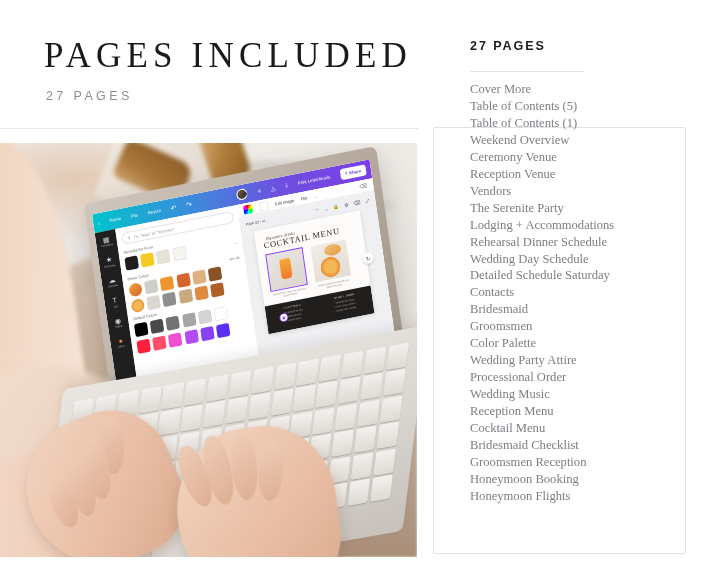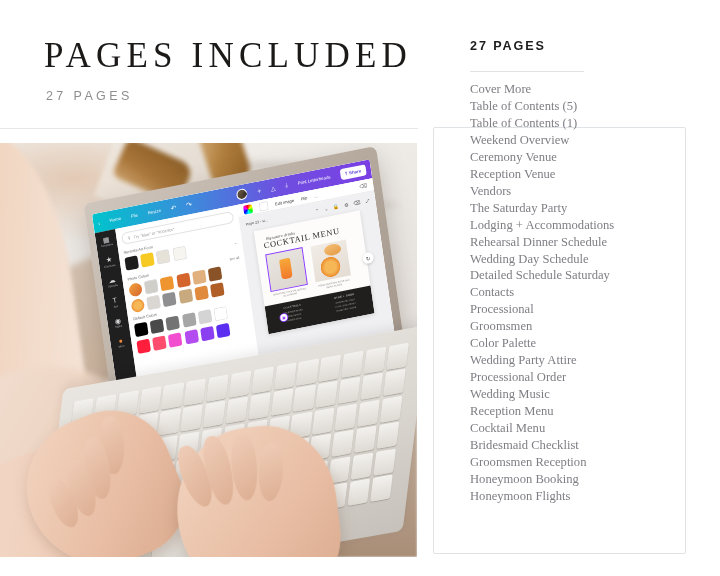--- a/index.html
+++ b/index.html
@@ -644,27 +644,27 @@
   <div class="rp-heading">27 PAGES</div>
   <div class="rp-rule"></div>
   <ul class="rp-list">
     <li>Cover More</li>
     <li>Table of Contents (5)</li>
     <li>Table of Contents (1)</li>
     <li>Weekend Overview</li>
     <li>Ceremony Venue</li>
     <li>Reception Venue</li>
     <li>Vendors</li>
-    <li>The Saturday Party</li>
+    <li>The Serenite Party</li>
     <li>Lodging + Accommodations</li>
     <li>Rehearsal Dinner Schedule</li>
     <li>Wedding Day Schedule</li>
     <li>Detailed Schedule Saturday</li>
     <li>Contacts</li>
-    <li>Processional</li>
+    <li>Bridesmaid</li>
     <li>Groomsmen</li>
     <li>Color Palette</li>
     <li>Wedding Party Attire</li>
     <li>Processional Order</li>
     <li>Wedding Music</li>
     <li>Reception Menu</li>
     <li>Cocktail Menu</li>
     <li>Bridesmaid Checklist</li>
     <li>Groomsmen Reception</li>
     <li>Honeymoon Booking</li>

